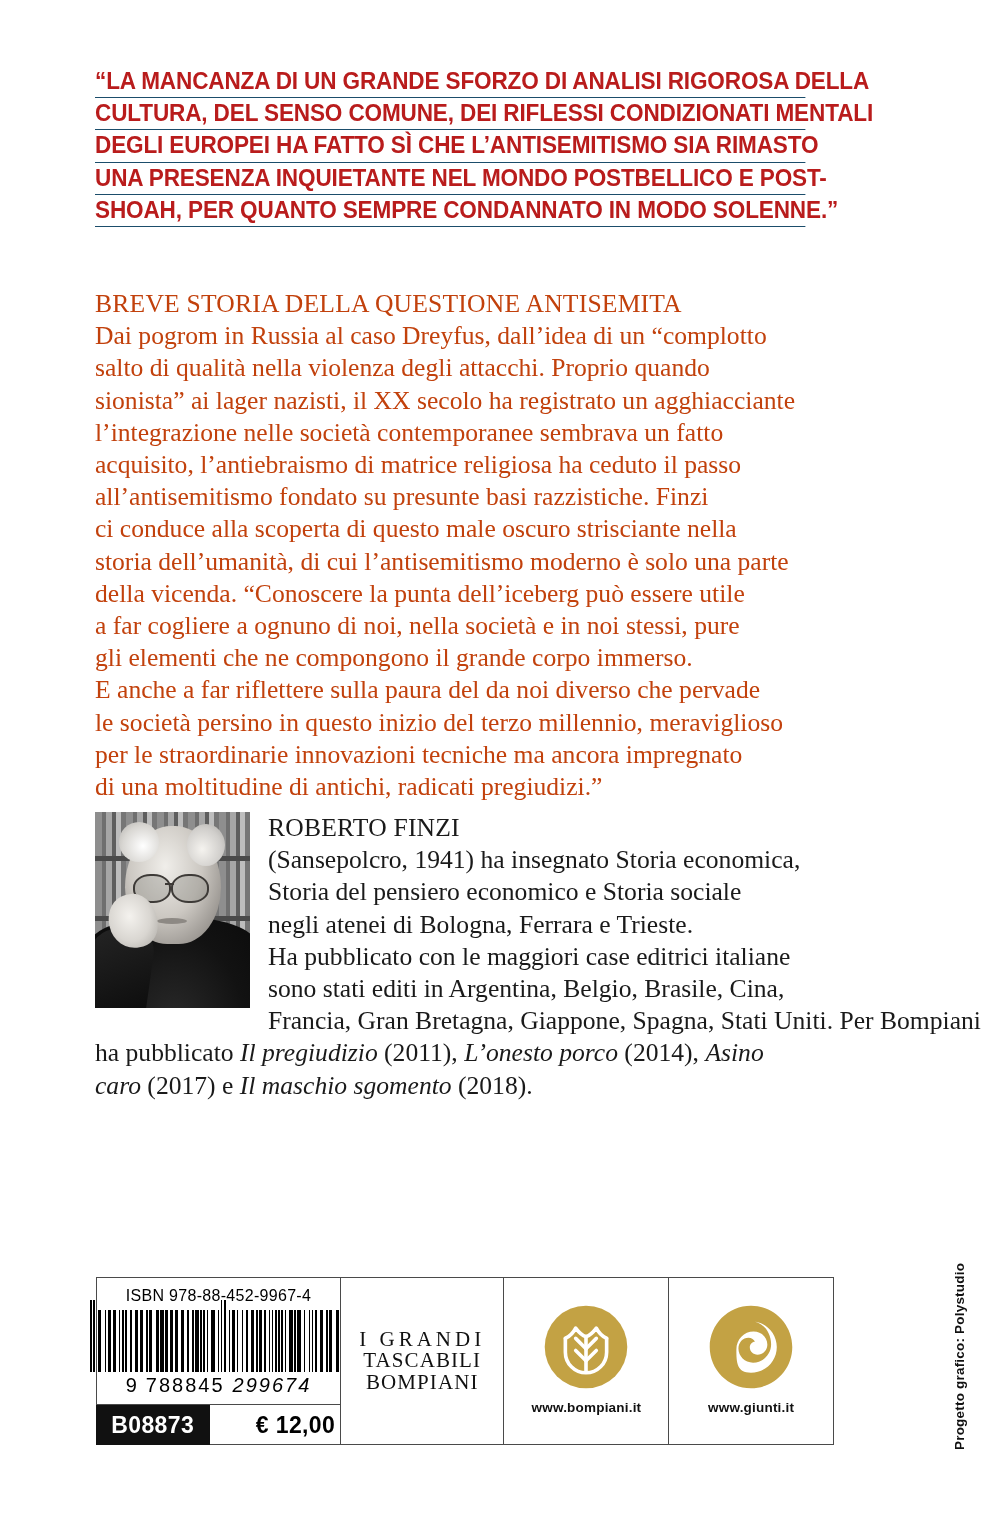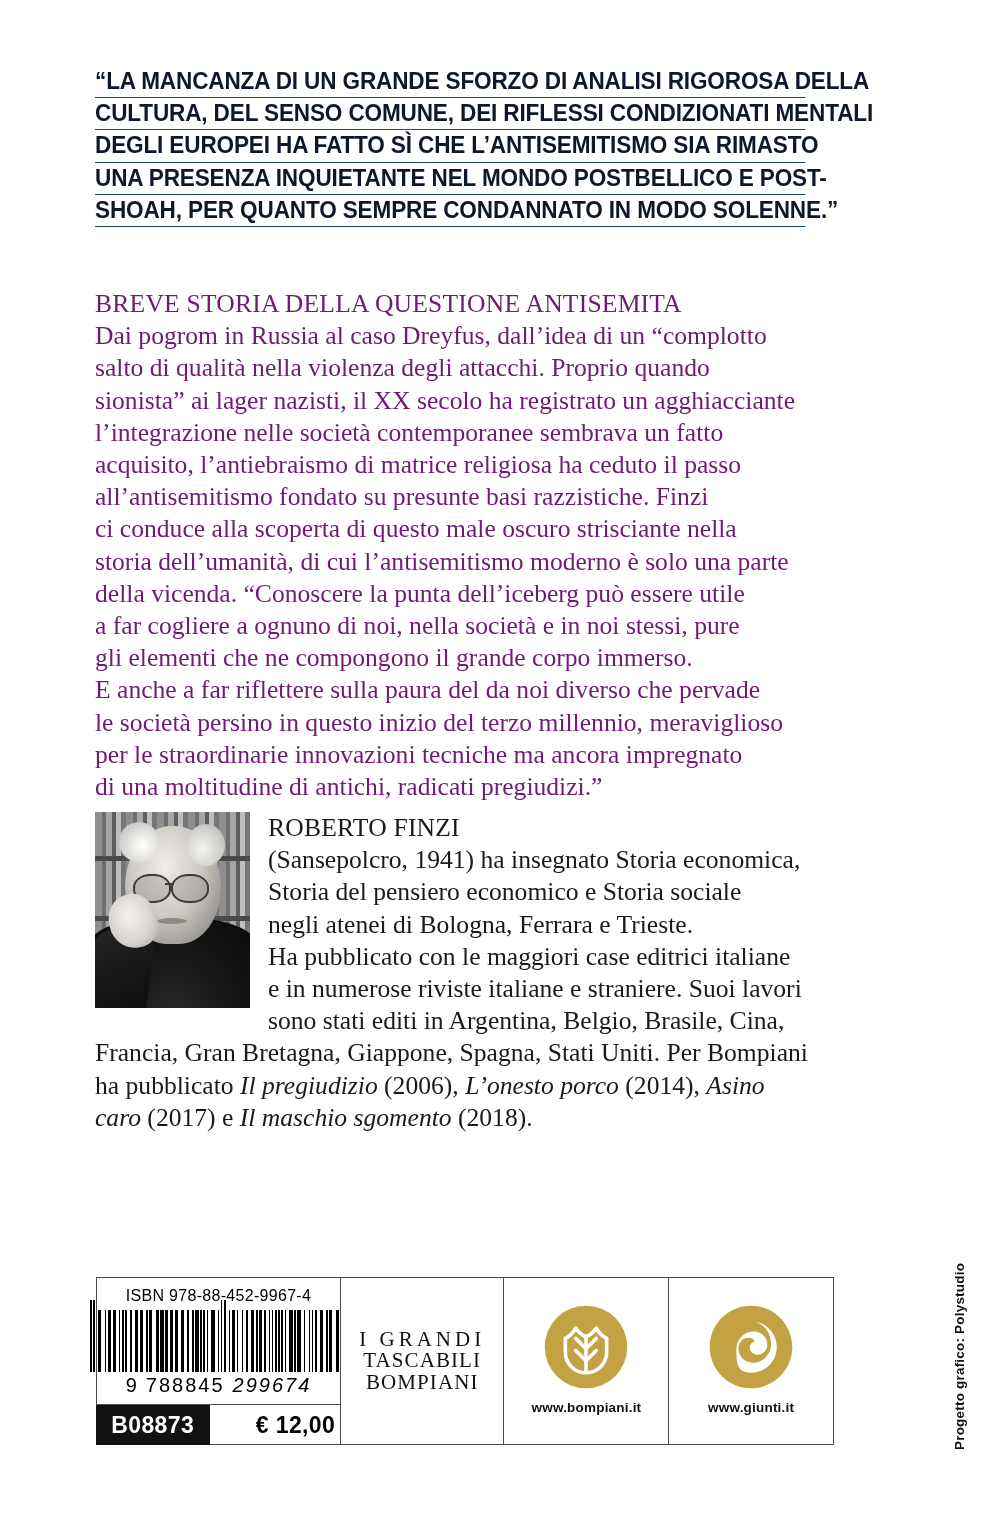--- a/index.html
+++ b/index.html
@@ -20,41 +20,41 @@
   .headline {
     position: absolute;
     left: 95px;
     top: 66px;
     width: 740px;
     font-family: "Liberation Sans", sans-serif;
     font-weight: bold;
     font-size: 23.5px;
     line-height: 30.2px;
     letter-spacing: -0.15px;
-    color: #0f172a;
+    color: #b91c1c;
     text-transform: uppercase;
   }
   .headline .hl-line {
     display: block;
     border-bottom: 1.4px solid #1b4d6b;
     padding-bottom: 1px;
     white-space: nowrap;
     transform: scaleX(0.96);
     transform-origin: left center;
   }
 
   
   .blurb {
     position: absolute;
     left: 95px;
     top: 288px;
     width: 780px;
     font-size: 25.6px;
     line-height: 32.2px;
-    color: #701a75;
+    color: #c2410c;
   }
   .blurb .bl-line {
     display: block;
     white-space: nowrap;
   }
   .blurb .bl-head {
     letter-spacing: 0.2px;
   }
 
   
@@ -331,24 +331,23 @@
       <div class="ph-bridge"></div>
       <div class="ph-hand"></div>
     </div>
 
     <div class="bio-text">
       <span class="bio-line bio-name">ROBERTO FINZI</span>
       <span class="bio-line">(Sansepolcro, 1941) ha insegnato Storia economica,</span>
       <span class="bio-line">Storia del pensiero economico e Storia sociale</span>
       <span class="bio-line">negli atenei di Bologna, Ferrara e Trieste.</span>
       <span class="bio-line">Ha pubblicato con le maggiori case editrici italiane</span>
-      <span class="bio-line">e in numerose riviste italiane e straniere. Suoi lavori</span>
       <span class="bio-line">sono stati editi in Argentina, Belgio, Brasile, Cina,</span>
       <span class="bio-line">Francia, Gran Bretagna, Giappone, Spagna, Stati Uniti. Per Bompiani</span>
-      <span class="bio-line"><span>ha pubblicato </span><i>Il pregiudizio</i><span> (2006), </span><i>L’onesto porco</i><span> (2014), </span><i>Asino</i></span>
+      <span class="bio-line"><span>ha pubblicato </span><i>Il pregiudizio</i><span> (2011), </span><i>L’onesto porco</i><span> (2014), </span><i>Asino</i></span>
       <span class="bio-line"><i>caro</i><span> (2017) e </span><i>Il maschio sgomento</i><span> (2018).</span></span>
     </div>
     <div style="clear:both"></div>
   </div>
 
   <div class="bottom-row">
 
     <div class="bbox box-isbn">
       <div class="isbn-text">ISBN 978-88-452-9967-4</div>
       <div class="barcode">

